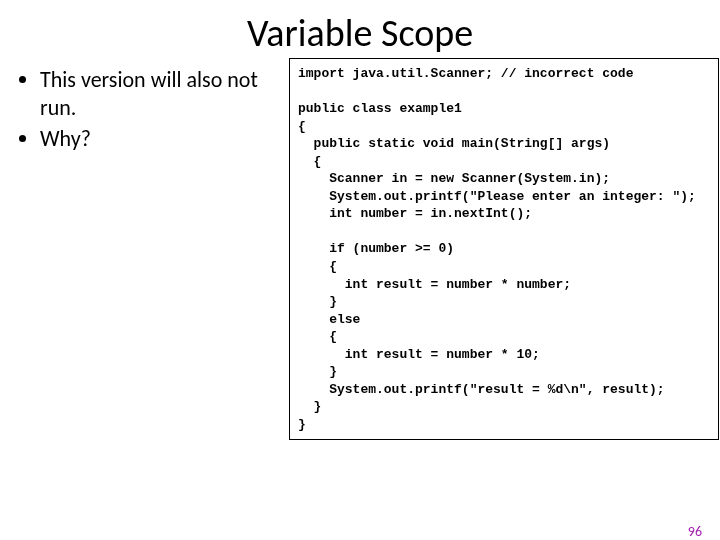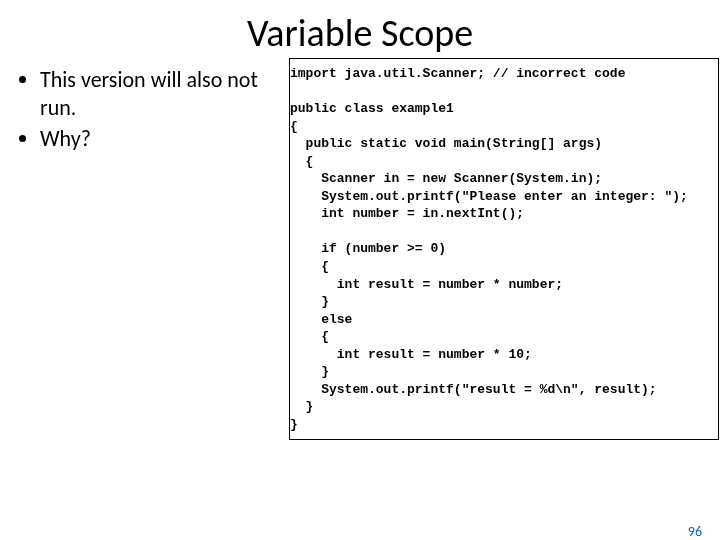--- a/index.html
+++ b/index.html
@@ -40,35 +40,35 @@
   .bullets ul {
     list-style: disc;
     padding-left: 20px;
     margin: 8px 0 0 0;
   }
   .bullets li {
     margin-bottom: 4px;
   }
   .code-box {
     border: 1px solid #000;
-    padding: 6px 0;
+    padding: 6px 8px;
     font-family: "Courier New", monospace;
     font-size: 13px;
     font-weight: bold;
     line-height: 1.35;
     white-space: pre;
     width: 430px;
     box-sizing: border-box;
   }
   .page-num {
     position: absolute;
     right: 18px;
     bottom: 10px;
     font-size: 14px;
-    color: #0369a1;
+    color: #a21caf;
   }
 </style>
 </head>
 <body>
 
 <div class="slide">
 
   <div class="title">Variable Scope</div>
 
   <div class="body-row">

